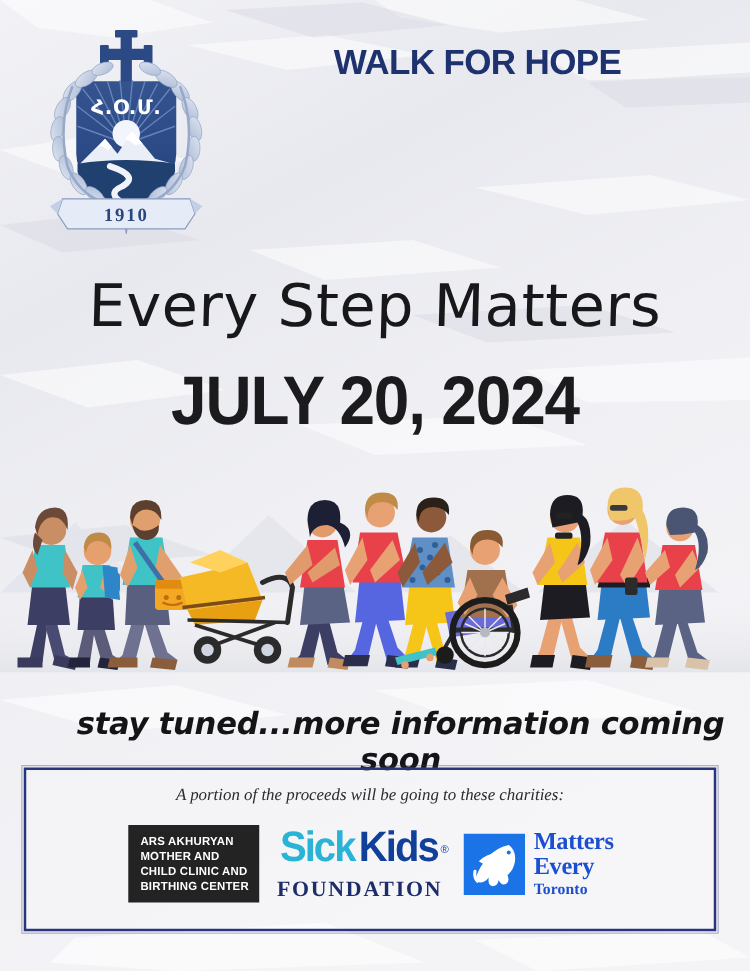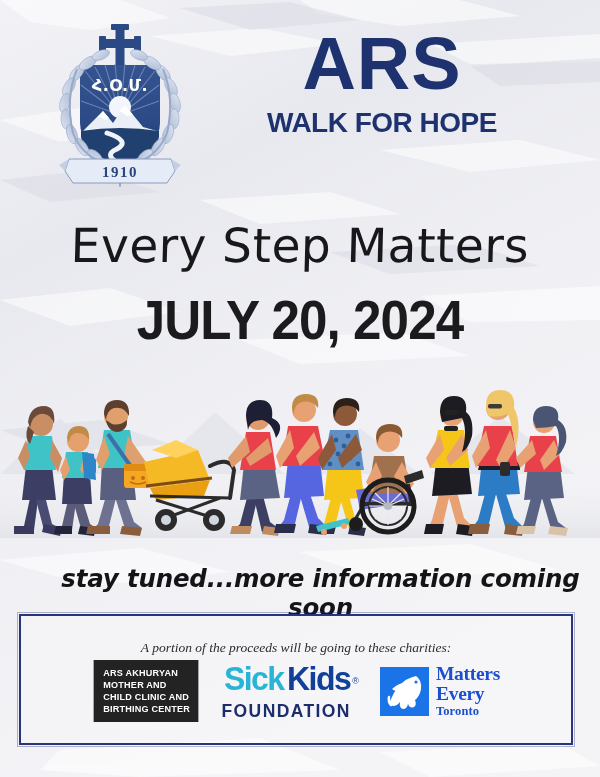--- a/index.html
+++ b/index.html
@@ -14,21 +14,21 @@
     background: linear-gradient(160deg, #eeeef3 0%, #e9eaf0 22%, #f1f1f4 48%, #e8e9ef 70%, #f3f3f6 100%);
     overflow: hidden;
   }
   
   .clouds { position:absolute; inset:0; pointer-events:none; }
   .clouds svg { width:100%; height:100%; display:block; }
 
   
   .header { position:absolute; top:0; left:0; width:600px; height:196px; }
 
-  .crest { position:absolute; left:47px; top:19px; width:146px; height:170px; }
+  .crest { position:absolute; left:28px; top:19px; width:146px; height:170px; }
   .crest svg { width:100%; height:100%; display:block; }
 
   .title-block {
     position:absolute; left:186px; top:28px; width:392px;
     text-align:center; color:#1f3270;
   }
   .ars-title {
     font-family:"Liberation Sans", sans-serif;
     font-weight:bold; font-size:74px; line-height:0.98;
     letter-spacing:1px;
@@ -72,27 +72,27 @@
   
   .charity-box {
     position:absolute; left:19px; top:614px;
     width:554px; height:131px;
     border:2px solid #28357a;
     outline:1px solid rgba(40,53,122,0.35);
     outline-offset:1px;
     background:rgba(255,255,255,0.18);
   }
   .charity-note {
-    margin-top:24px; text-align:center;
+    margin-top:12px; text-align:center;
     font-family:"Liberation Serif", serif;
     font-style:italic; font-size:13.5px; color:#2a2a30;
   }
   .logo-row {
     position:absolute; left:0; top:44px; width:100%;
-    display:flex; align-items:center; justify-content:center; gap:21px;
+    display:flex; align-items:center; justify-content:center; gap:12px;
   }
 
   
   .akhuryan {
     background:#232323; color:#ffffff;
     padding:7px 9px 7px 10px;
     font-family:"Liberation Sans", sans-serif;
     font-weight:bold; font-size:9.4px; line-height:1.28;
     letter-spacing:0.2px; text-align:left;
     transform: scaleX(0.97);
@@ -102,21 +102,21 @@
   .sickkids { text-align:left; line-height:1; }
   .sk-word {
     font-family:"Liberation Sans", sans-serif;
     font-weight:bold; font-size:34px; letter-spacing:-1.6px;
     transform: scaleX(0.94); display:inline-block;
   }
   .sk-sick { color:#29b4d6; }
   .sk-kids { color:#10409a; }
   .sk-reg { font-size:9px; vertical-align:super; color:#10409a; }
   .sk-foundation {
-    font-family:Liberation Sans, sans-serif;
+    font-family:Liberation Serif, serif;
     font-weight:bold; font-size:17.5px; color:#1d2d6b;
     letter-spacing:1.4px; margin-top:8px;
   }
 
   
   .covenant { display:flex; align-items:center; gap:7px; }
   .cov-mark {
     width:49px; height:49px; background:#1a74e8;
     position:relative; flex:0 0 auto;
   }
@@ -257,21 +257,20 @@
         <path d="M73 142 L76 152 L73 168 L70 152 Z" fill="#9fb0cd" stroke="#7d90b3" stroke-width="0.6"></path>
 
         <path d="M22 140 L124 140 L128 152 L120 164 L26 164 L18 152 Z" fill="#e6ecf7" stroke="#8b9cc0" stroke-width="1"></path>
         <path d="M22 140 L12 146 L18 152 Z" fill="#c3cfe5"></path>
         <path d="M124 140 L134 146 L128 152 Z" fill="#c3cfe5"></path>
         <text x="73" y="158" text-anchor="middle" fill="#2a467e" font-family="'Liberation Serif', serif" font-size="15" font-weight="bold" letter-spacing="1.5">1910</text>
       </svg>
     </div>
 
     <div class="title-block">
-      <div class="ars-title">ARS</div>
       <div class="walk-title">WALK FOR HOPE</div>
     </div>
   </div>
 
   <div class="tagline">Every Step Matters</div>
   <div class="eventdate">JULY 20, 2024</div>
 
   <div class="walkers">
     <svg viewBox="0 0 600 160">
       <defs>

